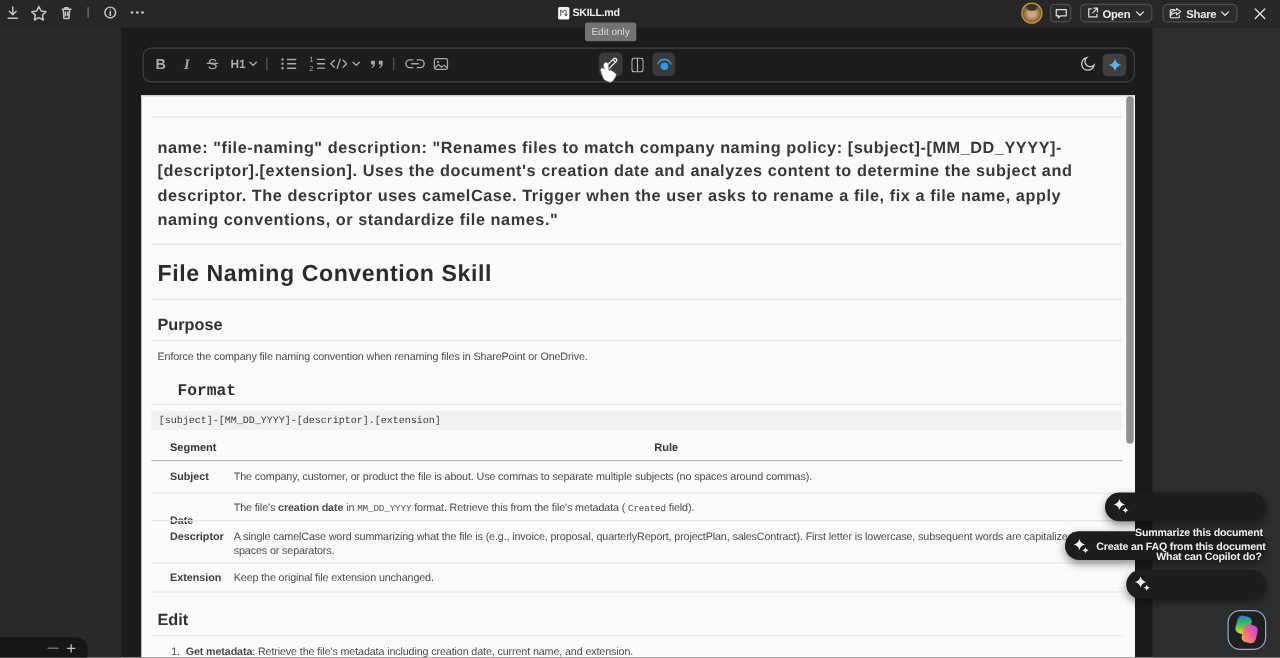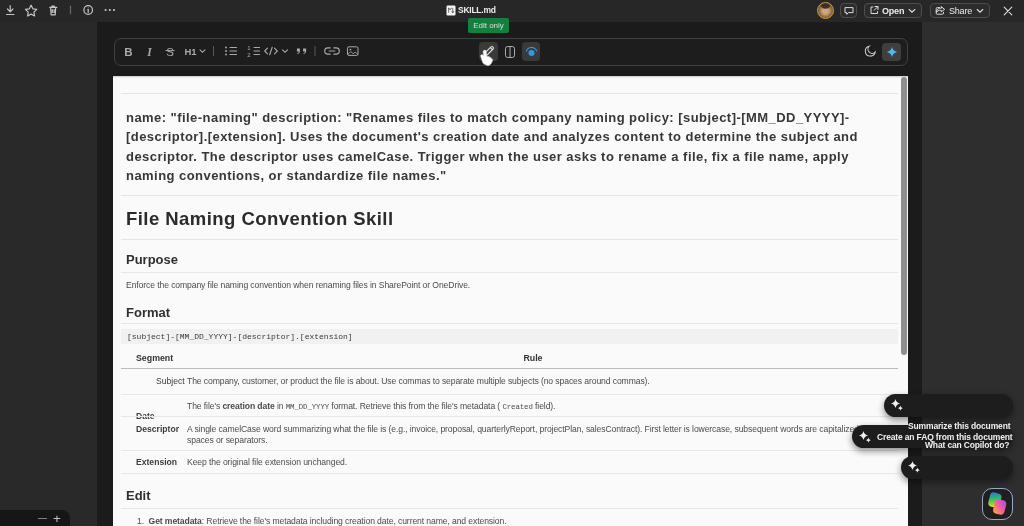--- a/index.html
+++ b/index.html
@@ -29,41 +29,41 @@
       <circle cx="114" cy="10" r="1.1"></circle>
     </g>
   </svg>
 
   <svg class="abs" style="left:446px;top:5px;" width="10" height="11" viewBox="0 0 10 11">
     <rect x="0.5" y="0.5" width="9" height="10" rx="1.2" fill="#f5f5f5"></rect>
     <path d="M2 3.2 l1.2 0 1 1.8 1-1.8 1.2 0 M2.6 3.2 v4.6 M6.8 3.2 v4.6 M5.6 6 l1.2 1.8 1.2-1.8" stroke="#444" stroke-width="0.7" fill="none"></path>
   </svg>
   <div class="abs" style="left:458px;top:5px;font-size:8.5px;font-weight:700;color:#ececec;letter-spacing:-0.25px;">SKILL.md</div>
 
-  <div class="abs" style="left:468px;top:18px;width:41px;height:15px;background:#15803d;border-radius:2px;color:#dcdcdc;font-size:8px;text-align:center;line-height:15px;z-index:9;">Edit only</div>
+  <div class="abs" style="left:468px;top:18px;width:41px;height:15px;background:#737373;border-radius:2px;color:#dcdcdc;font-size:8px;text-align:center;line-height:15px;z-index:9;">Edit only</div>
 
   <div class="abs" style="left:817px;top:1.5px;width:17px;height:17px;border-radius:50%;background:radial-gradient(ellipse 60% 40% at 50% 18%, #39302a 0 40%, rgba(0,0,0,0) 60%), radial-gradient(circle at 50% 52%, #d0a77c 0 26%, #a07b52 50%, #5a4a34 75%, #3a3126 100%);border:1.5px solid #c9a23c;"></div>
   <div class="abs" style="left:840px;top:2.5px;width:17px;height:15.5px;border:1px solid #4e4e4e;border-radius:4px;background:#2c2c2c;"></div>
   <svg class="abs" style="left:844px;top:6px;" width="10" height="9" viewBox="0 0 10 9" fill="none" stroke="#dcdcdc" stroke-width="1">
     <path d="M1 1.6 h8 v5 h-4.5 l-1.8 1.8 v-1.8 H1 z" stroke-linejoin="round"></path>
   </svg>
   <div class="abs" style="left:864px;top:2.5px;width:58px;height:15.5px;border:1px solid #4e4e4e;border-radius:4px;background:#2c2c2c;"></div>
   <svg class="abs" style="left:869px;top:5px;" width="10" height="10" viewBox="0 0 10 10" fill="none" stroke="#dcdcdc" stroke-width="1" stroke-linecap="round" stroke-linejoin="round">
     <path d="M4 2 H2 v6.5 h6.5 V6.5 M6 1.5 h3 v3 M8.8 1.7 L5.2 5.3"></path>
   </svg>
   <div class="abs" style="left:882px;top:5.5px;font-size:9px;font-weight:600;color:#ececec;letter-spacing:-0.2px;">Open</div>
   <svg class="abs" style="left:908px;top:8px;" width="8" height="6" viewBox="0 0 8 6" fill="none" stroke="#dcdcdc" stroke-width="1.1" stroke-linecap="round">
     <path d="M1.2 1.5 L4 4.2 6.8 1.5"></path>
   </svg>
   <div class="abs" style="left:930px;top:2.5px;width:60px;height:15.5px;border:1px solid #4e4e4e;border-radius:4px;background:#2c2c2c;"></div>
   <svg class="abs" style="left:935px;top:5px;" width="11" height="10" viewBox="0 0 11 10" fill="none" stroke="#dcdcdc" stroke-width="1" stroke-linecap="round" stroke-linejoin="round">
     <path d="M6.3 1.8 L9.6 4.3 6.3 6.8 v-1.5 c-2.6-.2-4 .7-4.9 2.2 0-2.6 1.6-4.4 4.9-4.5 z" stroke-linejoin="round"></path>
     <path d="M4.5 2.6 H2.2 a1 1 0 0 0 -1 1 v4.6 a1 1 0 0 0 1 1 h5.3 a1 1 0 0 0 1 -1 V7.3" fill="none"></path>
   </svg>
-  <div class="abs" style="left:949px;top:5.5px;font-size:9px;font-weight:400;color:#ececec;letter-spacing:-0.2px;">Share</div>
+  <div class="abs" style="left:949px;top:5.5px;font-size:9px;font-weight:700;color:#ececec;letter-spacing:-0.2px;">Share</div>
   <svg class="abs" style="left:976px;top:8px;" width="8" height="6" viewBox="0 0 8 6" fill="none" stroke="#dcdcdc" stroke-width="1.1" stroke-linecap="round">
     <path d="M1.2 1.5 L4 4.2 6.8 1.5"></path>
   </svg>
   <svg class="abs" style="left:1003px;top:5.5px;" width="10" height="10" viewBox="0 0 10 10" stroke="#dedede" stroke-width="1.1" stroke-linecap="round">
     <path d="M1.2 1.2 L8.8 8.8 M8.8 1.2 L1.2 8.8"></path>
   </svg>
 
   <div class="abs" id="toolbar" style="left:114px;top:38px;width:794px;height:27.5px;background:#1d1d1d;border:1px solid #414141;border-radius:7px;"></div>
   <svg class="abs" style="left:114px;top:38px;" width="400" height="26" viewBox="0 0 400 26">
     <g fill="#a9a9a9" font-family="Liberation Sans" text-anchor="middle">
@@ -132,29 +132,29 @@
   <div class="abs" id="doc" style="left:113px;top:76px;width:795px;height:450px;background:#fafafa;">
     <div class="abs" style="left:0;top:0;width:795px;height:2px;background:linear-gradient(#c9c9c9,#fafafa);"></div>
     <div class="abs" style="left:8px;top:17px;width:777px;height:1px;background:#e4e4e4;"></div>
     <div class="abs" style="left:13px;top:32px;width:772px;font-size:13px;font-weight:bold;color:#373737;line-height:19.4px;letter-spacing:0.45px;">name: "file-naming" description: "Renames files to match company naming policy: [subject]-[MM_DD_YYYY]-<br>[descriptor].[extension]. Uses the document's creation date and analyzes content to determine the subject and<br>descriptor. The descriptor uses camelCase. Trigger when the user asks to rename a file, fix a file name, apply<br>naming conventions, or standardize file names."</div>
     <div class="abs" style="left:8px;top:119px;width:777px;height:1px;background:#e4e4e4;"></div>
     <div class="abs" style="left:13px;top:131px;font-size:18.5px;font-weight:bold;color:#2b2b2b;line-height:24px;letter-spacing:0.45px;">File Naming Convention Skill</div>
     <div class="abs" style="left:8px;top:163px;width:777px;height:1px;background:#e4e4e4;"></div>
     <div class="abs" style="left:13px;top:175px;font-size:13px;font-weight:bold;color:#303030;line-height:18px;">Purpose</div>
     <div class="abs" style="left:8px;top:195.5px;width:777px;height:1px;background:#e7e7e7;"></div>
     <div class="abs" style="left:13px;top:203px;font-size:8.6px;color:#4c4c4c;line-height:12px;letter-spacing:-0.1px;">Enforce the company file naming convention when renaming files in SharePoint or OneDrive.</div>
-    <div class="abs" style="left:13px;top:227.5px;font-size:13px;font-weight:bold;color:#303030;line-height:18px;">Format</div>
+    <div class="abs" style="left:29px;top:227.5px;font-size:13px;font-weight:bold;color:#303030;line-height:18px;font-family:Liberation Mono, monospace;">Format</div>
     <div class="abs" style="left:8px;top:247px;width:777px;height:1px;background:#e7e7e7;"></div>
     <div class="abs" style="left:8px;top:253px;width:777px;height:15px;background:#f1f1f1;"></div>
     <div class="abs" style="left:14px;top:256px;font-size:8px;font-family:'Liberation Mono',monospace;color:#3a3a3a;">[subject]-[MM_DD_YYYY]-[descriptor].[extension]</div>
 
     <div class="abs" style="left:23px;top:277px;font-size:8.8px;font-weight:bold;color:#333;line-height:11px;">Segment</div>
     <div class="abs" style="left:390px;top:277px;width:60px;text-align:center;font-size:8.8px;font-weight:bold;color:#333;line-height:11px;">Rule</div>
     <div class="abs" style="left:8px;top:292px;width:777px;height:1px;background:#bcbcbc;"></div>
-    <div class="abs" style="left:23px;top:300px;font-size:8.6px;font-weight:normal;color:#3c3c3c;line-height:11px;margin-left:20px;">Subject</div>
+    <div class="abs" style="left:23px;top:300px;font-size:8.6px;font-weight:bold;color:#3c3c3c;line-height:11px;">Subject</div>
     <div class="abs" style="left:74px;top:300px;width:706px;font-size:8.6px;color:#4c4c4c;line-height:11px;letter-spacing:-0.1px;">The company, customer, or product the file is about. Use commas to separate multiple subjects (no spaces around commas).</div>
     <div class="abs" style="left:8px;top:317.5px;width:777px;height:1px;background:#e7e7e7;"></div>
     <div class="abs" style="left:23px;top:324.5px;font-size:8.6px;font-weight:bold;color:#3c3c3c;line-height:11px;margin-top:10px;">Date</div>
     <div class="abs" style="left:74px;top:324.5px;width:706px;font-size:8.6px;color:#4c4c4c;line-height:11px;letter-spacing:-0.1px;">The file's <b>creation date</b> in <span style="font-family:'Liberation Mono',monospace;font-size:7.4px;">MM_DD_YYYY</span> format. Retrieve this from the file's metadata ( <span style="font-family:'Liberation Mono',monospace;font-size:7.4px;">Created</span> field).</div>
     <div class="abs" style="left:8px;top:339.5px;width:777px;height:1px;background:#e7e7e7;"></div>
     <div class="abs" style="left:23px;top:348px;font-size:8.6px;font-weight:bold;color:#3c3c3c;line-height:11px;">Descriptor</div>
     <div class="abs" style="left:74px;top:348px;width:710px;font-size:8.6px;color:#4c4c4c;line-height:11px;letter-spacing:-0.1px;">A single camelCase word summarizing what the file is (e.g., invoice, proposal, quarterlyReport, projectPlan, salesContract). First letter is lowercase, subsequent words are capitalized with no spaces or separators.</div>
     <div class="abs" style="left:8px;top:373.5px;width:777px;height:1px;background:#e7e7e7;"></div>
     <div class="abs" style="left:23px;top:381px;font-size:8.6px;font-weight:bold;color:#3c3c3c;line-height:11px;">Extension</div>
     <div class="abs" style="left:74px;top:381px;width:706px;font-size:8.6px;color:#4c4c4c;line-height:11px;letter-spacing:-0.1px;">Keep the original file extension unchanged.</div>

